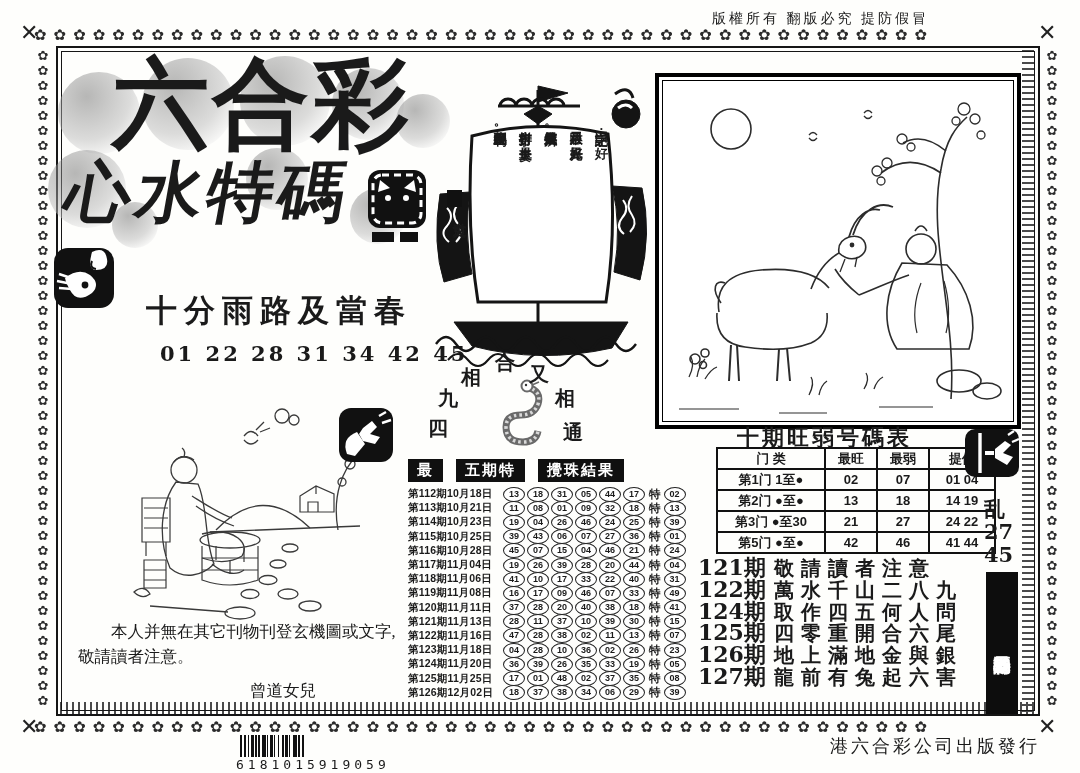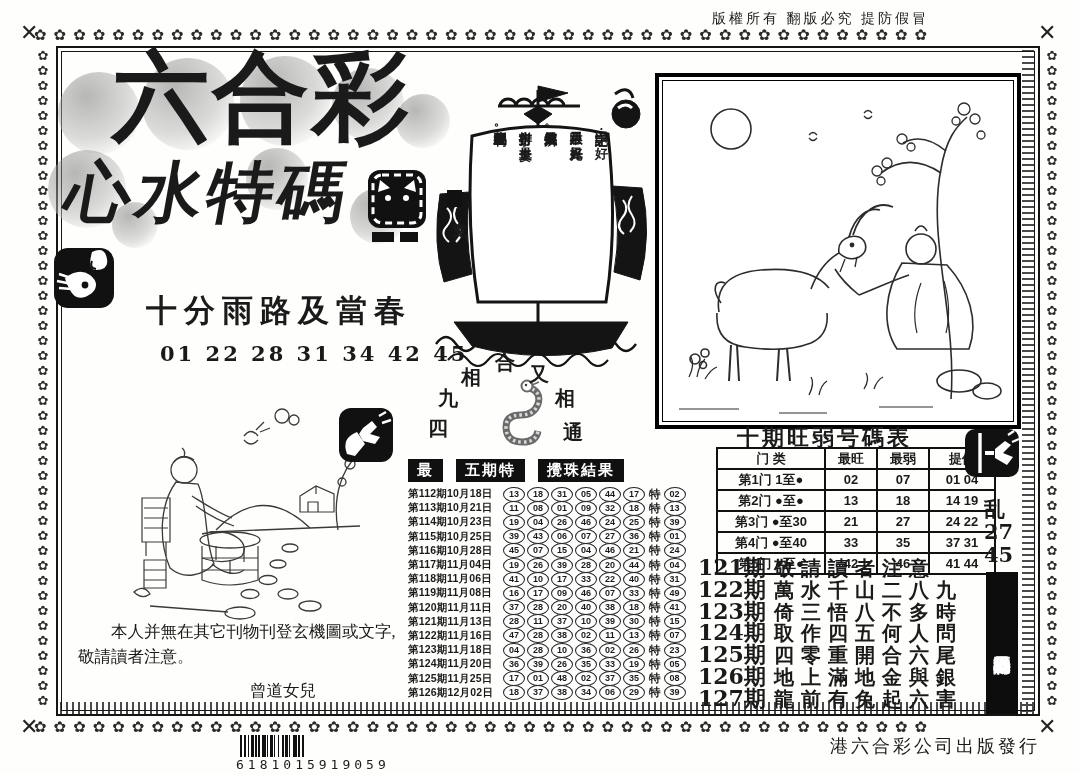--- a/index.html
+++ b/index.html
@@ -9,21 +9,21 @@
   
   .glyph-row{font-size:15px;letter-spacing:7px;color:#2b2b2b;white-space:nowrap;overflow:hidden;}
   .glyph-col{font-size:13px;line-height:15px;color:#2b2b2b;white-space:pre;text-align:center;overflow:hidden;}
   .hatch-v{background:repeating-linear-gradient(0deg,#4a4a4a 0 2px,transparent 2px 6px);}
   .hatch-h{background:repeating-linear-gradient(90deg,#4a4a4a 0 2px,transparent 2px 6px);}
   .corner{font-size:22px;color:#222;font-weight:bold;}
   #frame{left:56px;top:46px;width:980px;height:666px;border:2px solid #151515;}
   #frame-inner{position:absolute;inset:3px;border:1px solid #151515;}
   
   .ball{position:absolute;border-radius:50%;background:radial-gradient(circle at 35% 30%,#6f6f6f,#b9b9b9 55%,#efefef 78%);opacity:.5;}
-  #title1{left:112px;top:56px;font-size:97px;font-weight:900;font-family:Liberation Mono, monospace;letter-spacing:3px;line-height:1;}
+  #title1{left:112px;top:56px;font-size:97px;font-weight:900;font-family:Liberation Serif, serif;letter-spacing:3px;line-height:1;}
   #title2{left:66px;top:160px;font-size:66px;font-weight:900;font-family:"Liberation Serif","DejaVu Serif",serif;
           transform:skewX(-10deg);letter-spacing:5px;line-height:1;}
   #hint-phrase{left:146px;top:290px;font-size:31px;font-weight:bold;font-family:"Liberation Serif",serif;letter-spacing:7px;}
   #hint-numbers{left:160px;top:341px;font-size:21px;font-weight:bold;font-family:"DejaVu Serif",serif;letter-spacing:3px;}
   
   #sail-text{left:468px;top:122px;width:146px;height:185px;writing-mode:vertical-rl;text-orientation:upright;
              white-space:pre-line;font-size:13px;font-weight:bold;line-height:1.95;font-family:"Liberation Serif",serif;}
   #sail-sign{left:450px;top:212px;writing-mode:vertical-rl;text-orientation:upright;font-size:14px;font-weight:bold;
              font-family:"Liberation Serif",serif;}
   #sail-sign-box{left:447px;top:190px;width:15px;height:17px;background:#111;}
@@ -537,46 +537,36 @@
           <td>18</td>
           <td>14  19</td>
         </tr>
         <tr>
           <td>第3门 ●至30</td>
           <td>21</td>
           <td>27</td>
           <td>24  22</td>
         </tr>
         <tr>
-          <td>第4门 ●至40</td>
-          <td>33</td>
-          <td>35</td>
-          <td>37  31</td>
-        </tr>
-        <tr>
           <td>第5门 ●至●</td>
           <td>42</td>
           <td>46</td>
           <td>41  44</td>
         </tr>
       </tbody>
   </table>
 
   <div class="abs" id="poem">
       <div class="prow">
         <span class="pperiod">121期</span>
         <span class="pverse">敬請讀者注意</span>
       </div>
       <div class="prow">
         <span class="pperiod">122期</span>
         <span class="pverse">萬水千山二八九</span>
-      </div>
-      <div class="prow">
-        <span class="pperiod">123期</span>
-        <span class="pverse">倚三悟八不多時</span>
       </div>
       <div class="prow">
         <span class="pperiod">124期</span>
         <span class="pverse">取作四五何人問</span>
       </div>
       <div class="prow">
         <span class="pperiod">125期</span>
         <span class="pverse">四零重開合六尾</span>
       </div>
       <div class="prow">

